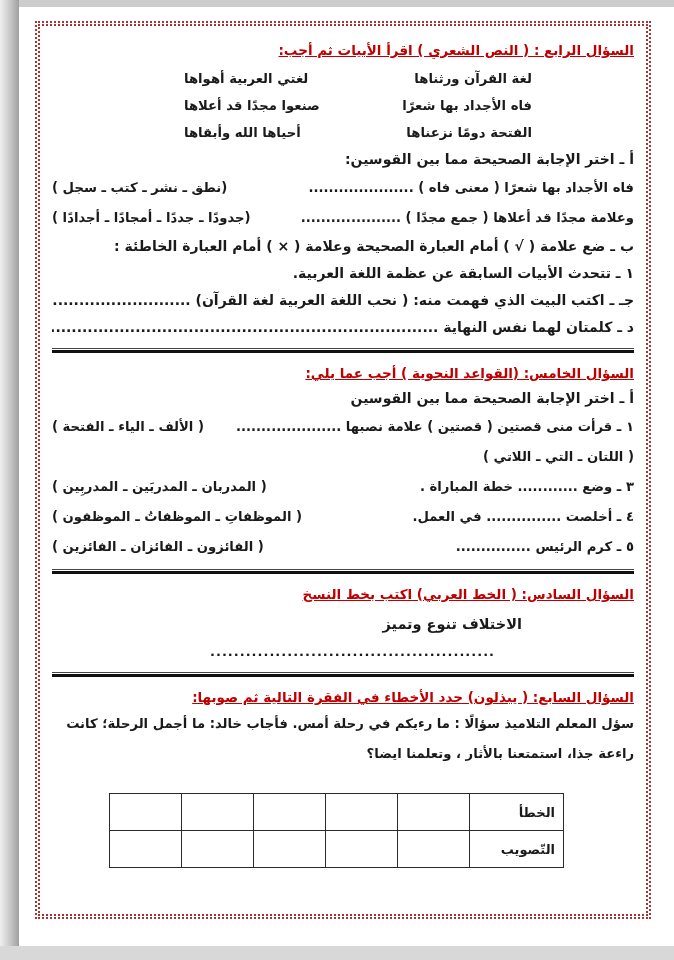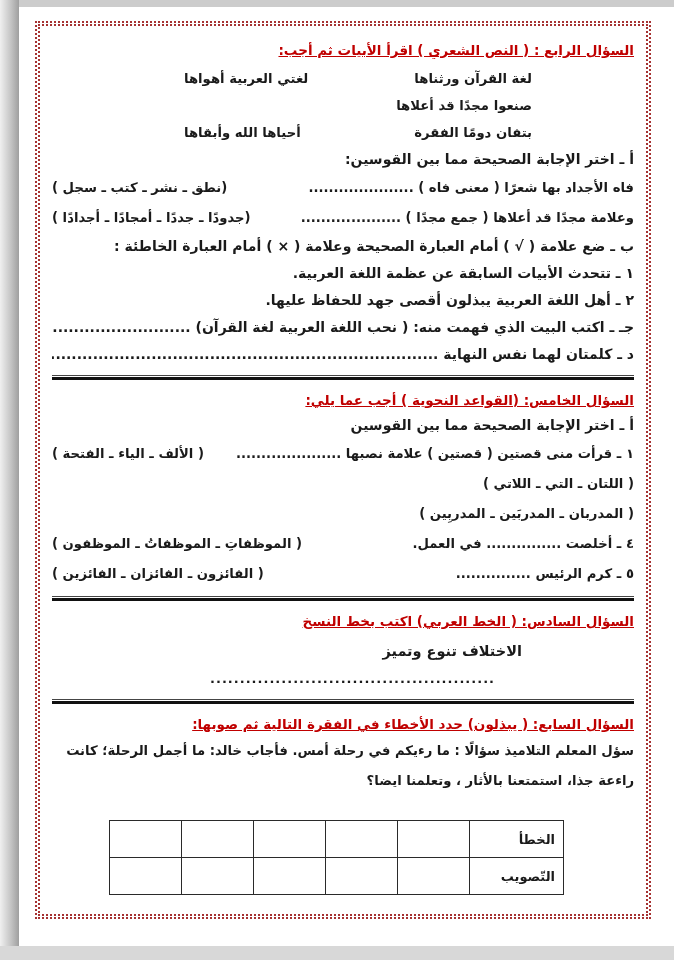--- a/index.html
+++ b/index.html
@@ -55,58 +55,59 @@
   <div class="content">
 
     <div class="red-title">السؤال الرابع :  ( النص الشعري ) اقرأ الأبيات ثم أجب:</div>
 
     <div class="poem">
       <div class="poem-row">
         <span>لغة القرآن ورثناها</span>
         <span>لغتي العربية أهواها</span>
       </div>
       <div class="poem-row">
+        <span>فاه الأجداد بها شعرًا</span>
         <span>صنعوا مجدًا قد أعلاها</span>
       </div>
       <div class="poem-row">
-        <span>بتفان دومًا الفقرة</span>
+        <span>الفتحة دومًا نزعناها</span>
         <span>أحياها الله وأبقاها</span>
       </div>
     </div>
 
     <div class="line">أ ـ  اختر الإجابة الصحيحة مما بين القوسين:</div>
 
     <div class="mcq">
       <span>فاه الأجداد بها شعرًا ( معنى فاه ) .....................</span>
       <span>(نطق ـ نشر ـ كتب ـ سجل )</span>
     </div>
     <div class="mcq">
       <span>وعلامة مجدًا قد أعلاها ( جمع مجدًا ) ....................</span>
       <span>(جدودًا ـ جددًا ـ أمجادًا ـ أجدادًا )</span>
     </div>
 
     <div class="line">ب ـ ضع علامة ( √ ) أمام العبارة الصحيحة وعلامة ( × ) أمام العبارة الخاطئة :</div>
     <div class="line">١ ـ تتحدث الأبيات السابقة عن عظمة اللغة العربية.</div>
-    <div class="line">٢ ـ أهل اللغة العربية يبذلون  أقصى جهد للحفاظ عليها.</div>
     <div class="line">جـ ـ اكتب البيت الذي فهمت منه: ( نحب اللغة العربية لغة القرآن) ...........................................................</div>
     <div class="line">د ـ كلمتان لهما نفس النهاية ...........................................................................................</div>
 
     <div class="sep"></div>
 
     <div class="red-title">السؤال الخامس:  (القواعد النحوية ) أجب عما يلي:</div>
     <div class="line">أ ـ اختر الإجابة الصحيحة مما بين القوسين</div>
 
     <div class="mcq">
       <span>١ ـ قرأت منى قصتين ( قصتين ) علامة نصبها .....................</span>
       <span>( الألف ـ الياء ـ الفتحة )</span>
     </div>
     <div class="mcq">
       <span>( اللتان ـ التي ـ اللاتي )</span>
     </div>
     <div class="mcq">
+      <span>٣ ـ وضع ............ خطة المباراة .</span>
       <span>( المدربان ـ المدربَين ـ المدربِين )</span>
     </div>
     <div class="mcq">
       <span>٤ ـ أخلصت ............... في العمل.</span>
       <span>( الموظفاتِ ـ الموظفاتُ ـ الموظفون )</span>
     </div>
     <div class="mcq">
       <span>٥ ـ كرم الرئيس ...............</span>
       <span>( الفائزون ـ الفائزان ـ الفائزين )</span>
     </div>

